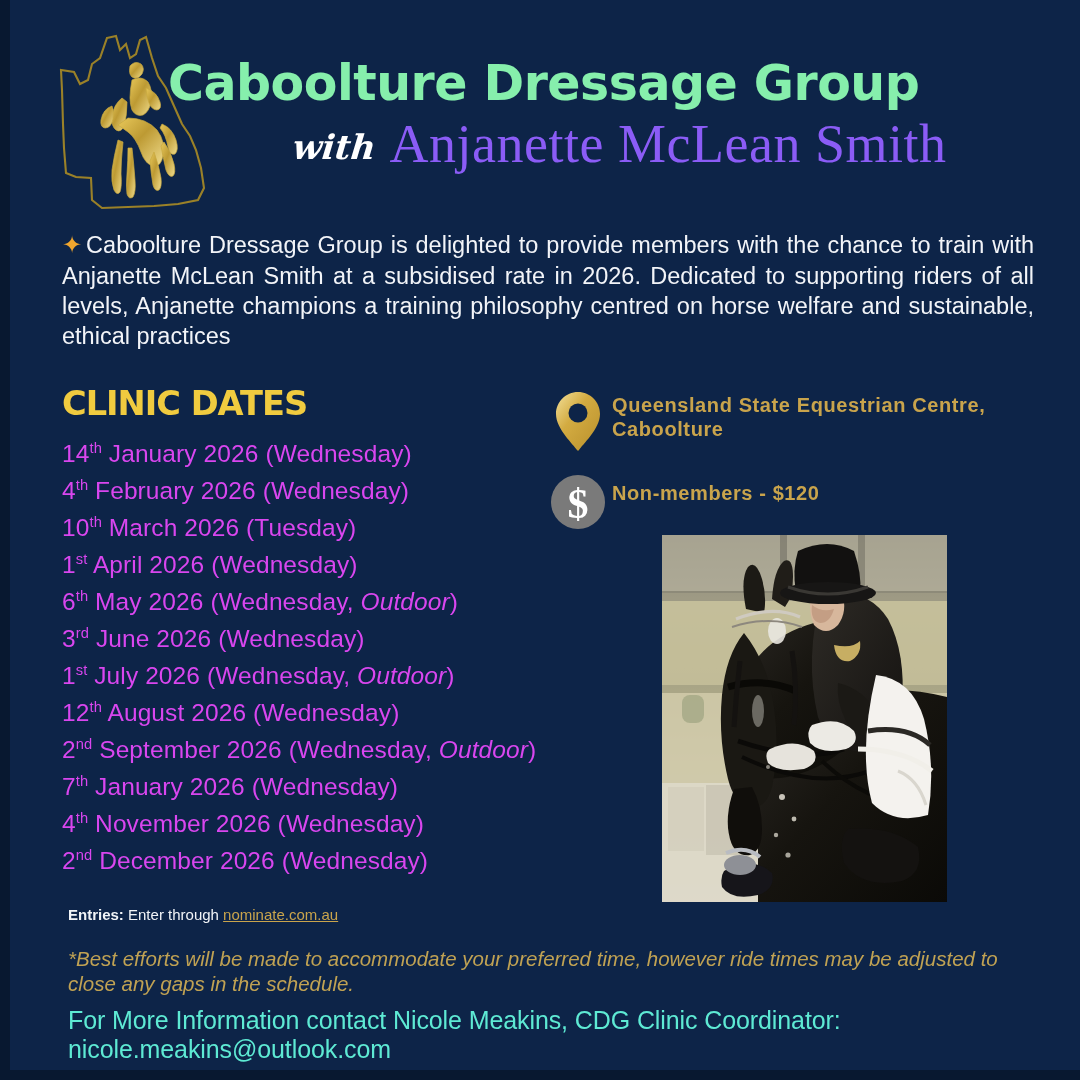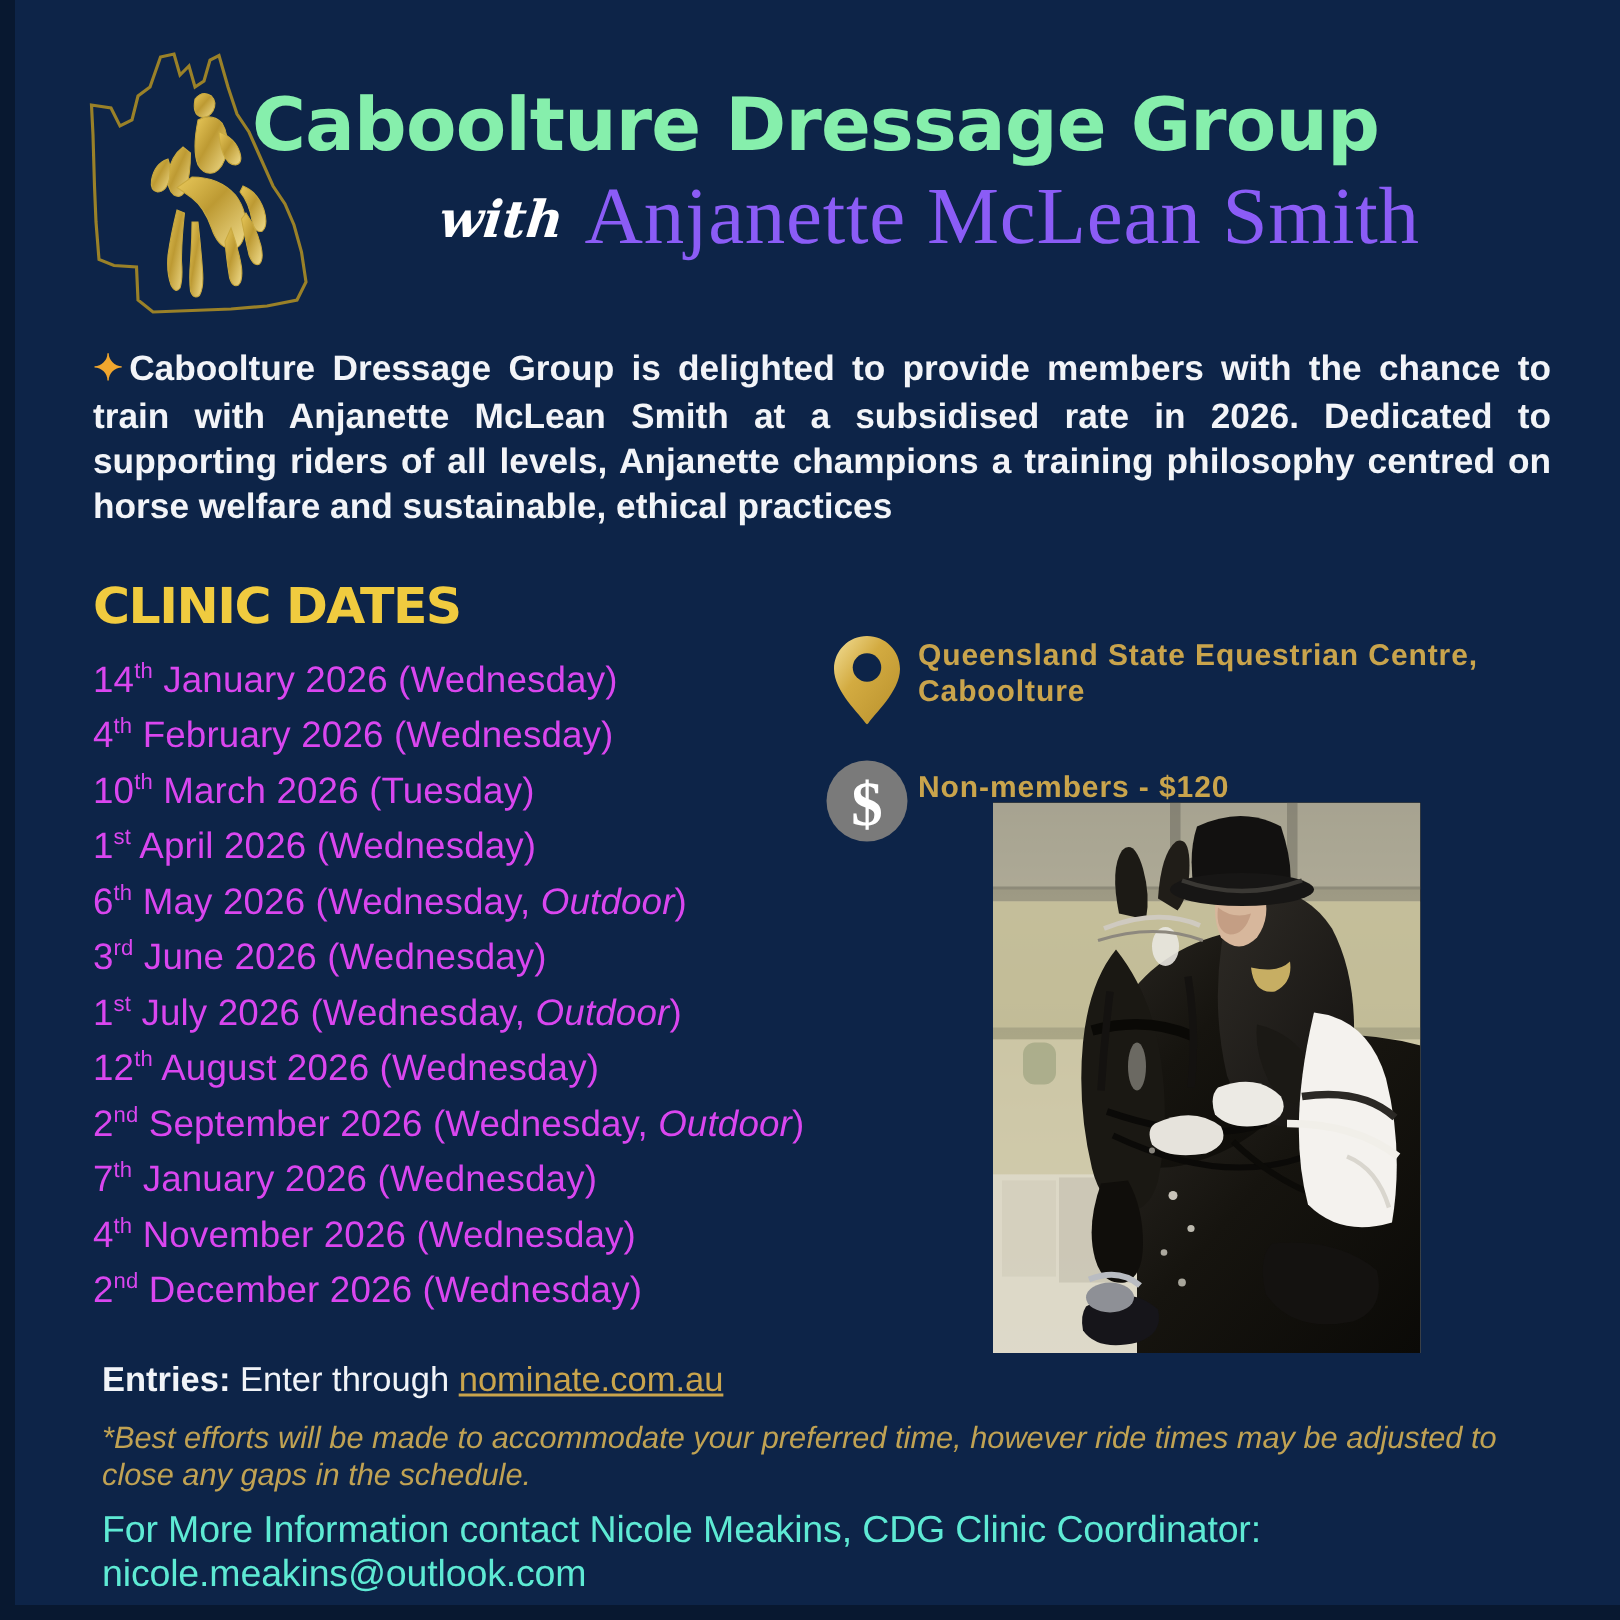--- a/index.html
+++ b/index.html
@@ -85,21 +85,20 @@
   .intro {
     position: absolute;
     left: 52px;
     top: 230px;
     width: 972px;
     color: #f2f4f8;
     font-size: 23.5px;
     line-height: 1.28;
     text-align: justify;
     font-family: "Liberation Sans", sans-serif;
-    font-weight: bold;
   }
   .intro .sparkle {
     color: #f0a62e;
     font-size: 24px;
     margin-right: 4px;
   }
 
   
   .dates-col {
     position: absolute;
@@ -131,21 +130,20 @@
     vertical-align: super;
     line-height: 0;
   }
   .date-line em { font-style: italic; }
 
   
   .info-block {
     position: absolute;
     display: flex;
     align-items: flex-start;
-    margin-top: 32px;
   }
   #venue-block { left: 534px; top: 390px; }
   #price-block { left: 534px; top: 474px; }
 
   .icon-slot {
     width: 68px;
     flex: 0 0 68px;
     display: flex;
     justify-content: center;
   }
@@ -171,21 +169,21 @@
     background: #17150f;
   }
 
   .photo-inner { position: absolute; inset: 0; }
 
   
   .entries {
     position: absolute;
     left: 58px;
     top: 906px;
-    font-size: 23px;
+    font-size: 15px;
     color: #f1f4f8;
     text-align: right;
   }
   .entries b { font-weight: bold; }
   .entries .link {
     color: #c9a44c;
     text-decoration: underline;
   }
 
   .disclaimer {

